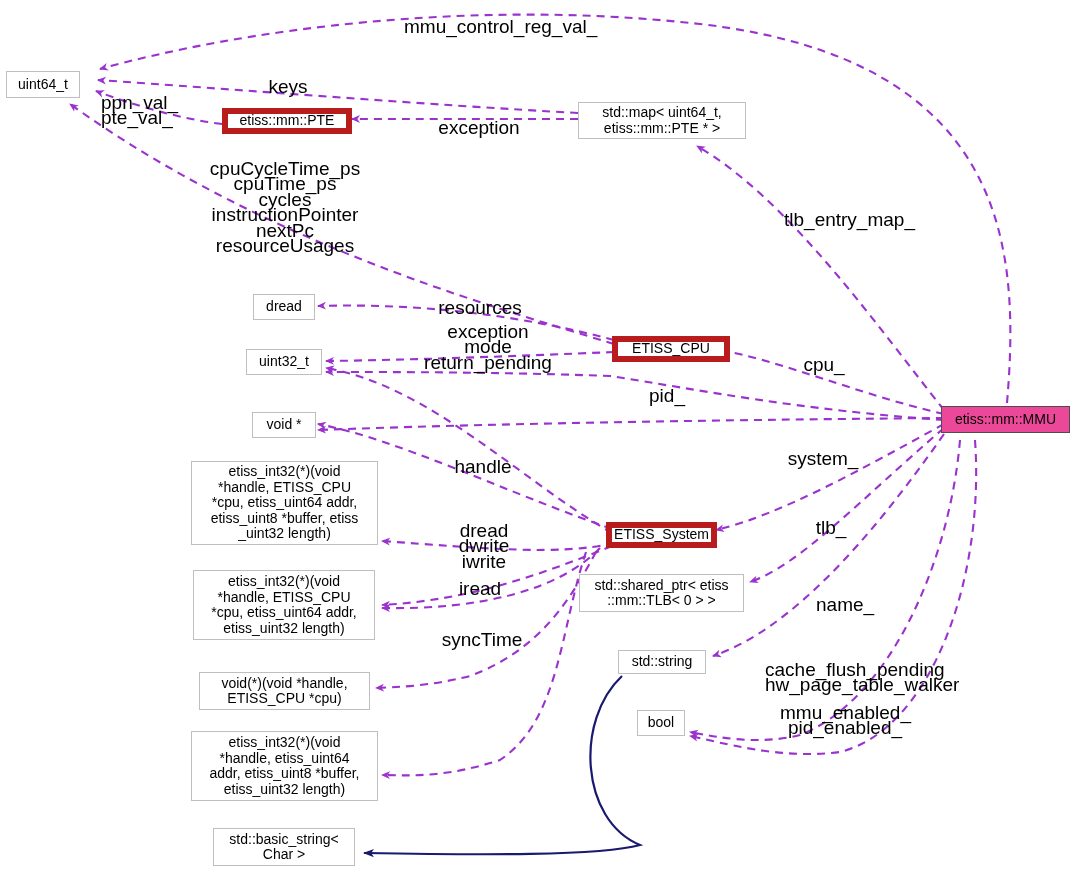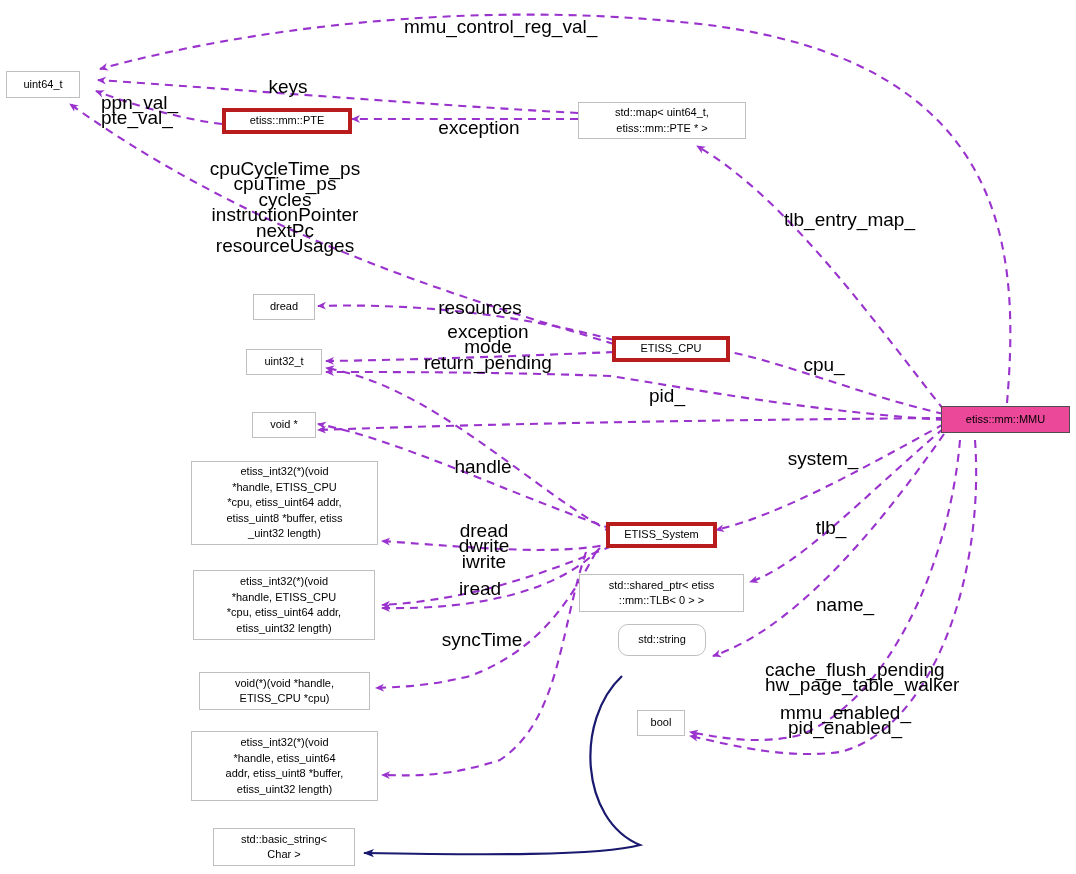--- a/index.html
+++ b/index.html
@@ -26,30 +26,30 @@
   }
   .node {
     position: absolute;
     box-sizing: border-box;
     display: flex;
     align-items: center;
     justify-content: center;
     text-align: center;
     background: #ffffff;
     color: #000000;
-    font-size: 11px;
+    font-size: 14px;
     line-height: 15.5px;
     white-space: pre-line;
     padding: 2px 5px;
   }
   .node.plain {
     border: 1px solid #bfbfbf;
   }
   .node.strong {
-    border: 4px solid #b91c1c;
+    border: 6px solid #b91c1c;
   }
   .node.current {
     border: 1px solid #4d4d4d;
     background: #ec4899;
   }
   .edge-label {
     position: absolute;
     color: #000000;
     font-size: 19px;
     line-height: 15.5px;
@@ -182,21 +182,21 @@
   <div class="node plain" style="left:579px; top:574px; width:165px; height:38px;">
     <span>std::shared_ptr&lt; etiss
 ::mm::TLB&lt; 0 &gt; &gt;</span>
   </div>
 
   <div class="node plain" style="left:199px; top:672px; width:171px; height:38px;">
     <span>void(*)(void *handle,
 ETISS_CPU *cpu)</span>
   </div>
 
-  <div class="node plain" style="left:618px; top:624px; width:88px; height:32px;border-radius:10px;">
+  <div class="node plain" style="left:618px; top:650px; width:88px; height:24px;">
     <span>std::string</span>
   </div>
 
   <div class="node plain" style="left:637px; top:710px; width:48px; height:26px;">
     <span>bool</span>
   </div>
 
   <div class="node plain" style="left:191px; top:731px; width:187px; height:70px;">
     <span>etiss_int32(*)(void
 *handle, etiss_uint64

